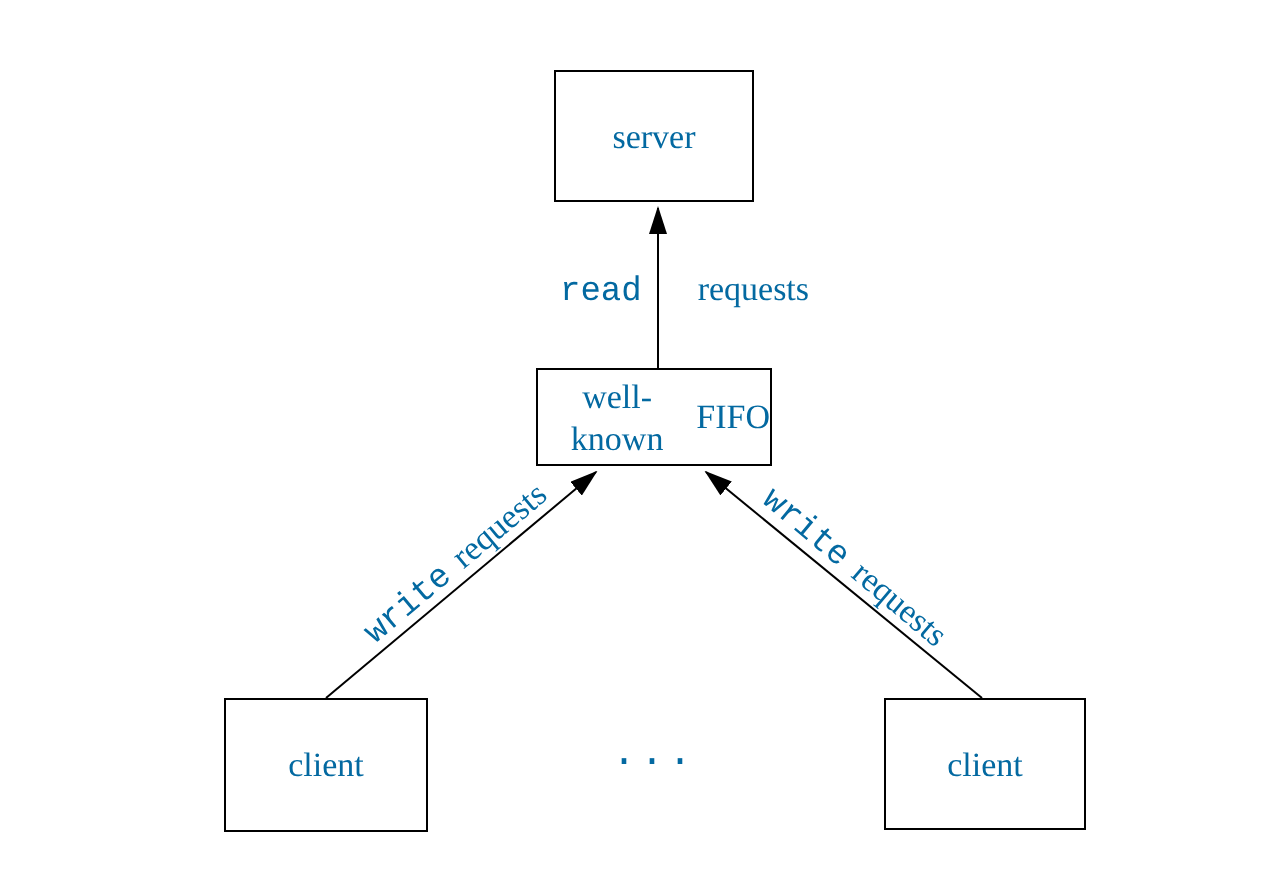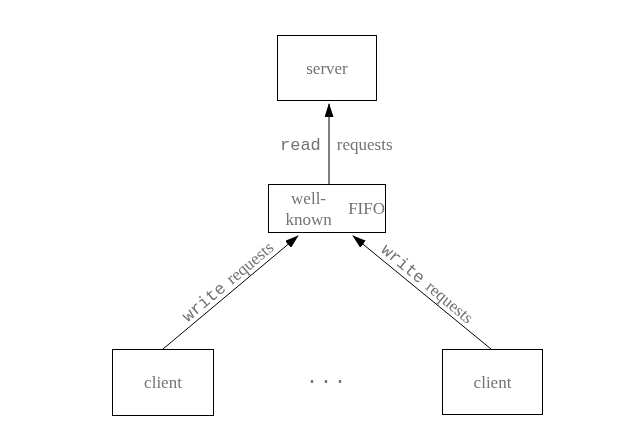--- a/index.html
+++ b/index.html
@@ -7,21 +7,21 @@
     padding: 0;
     background: #ffffff;
   }
   .canvas {
     position: relative;
     width: 639px;
     height: 444px;
     background: #ffffff;
     overflow: hidden;
     font-family: "Liberation Serif", serif;
-    color: #737373;
+    color: #0369a1;
   }
   .arrows-layer {
     position: absolute;
     left: 0; top: 0;
     width: 639px;
     height: 444px;
   }
   .arrows-layer line {
     stroke: #000000;
     stroke-width: 1;
@@ -51,21 +51,21 @@
     font-size: 17px;
   }
   .serif {
     font-family: "Liberation Serif", serif;
     font-size: 17px;
   }
   .edge-label {
     position: absolute;
     display: flex;
     align-items: baseline;
-    gap: 16px;
+    gap: 28px;
     white-space: nowrap;
   }
   .edge-label.read-label {
     left: 280px;
     top: 135px;
   }
   .edge-label.write-left {
     left: 228px;
     top: 282px;
     gap: 7px;

